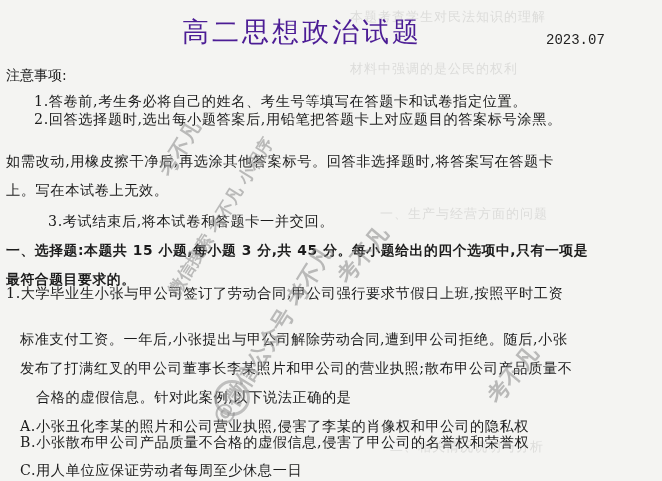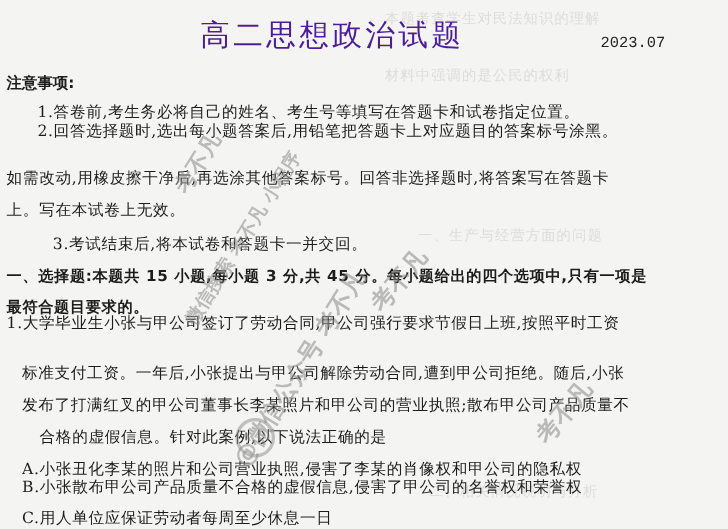--- a/index.html
+++ b/index.html
@@ -21,21 +21,21 @@
     font-size: 27px; letter-spacing: 3px; color: #4c1d95; font-weight: normal;
   }
   .date {
     position: absolute; left: 546px; top: 32px;
     font-family: "Liberation Mono", "DejaVu Sans Mono", monospace;
     font-size: 14px; color: #222;
   }
   .notice-head {
     position: absolute; left: 6px; top: 67px;
     font-family: "DejaVu Sans", "Liberation Sans", sans-serif;
-    font-size: 14px; font-weight: bold;
+    font-size: 14px; font-weight: normal;
   }
   .line {
     position: absolute; font-size: 14.2px; white-space: nowrap; letter-spacing: 0.6px;
   }
   .bold { font-family: "DejaVu Sans", "Liberation Sans", sans-serif; font-weight: bold; }
   .wm {
     position: absolute; color: #8a8a8a; font-family: "DejaVu Sans", "Liberation Sans", sans-serif;
     font-weight: bold; white-space: nowrap; opacity: 0.55; pointer-events: none;
   }
   .wm-circle {

